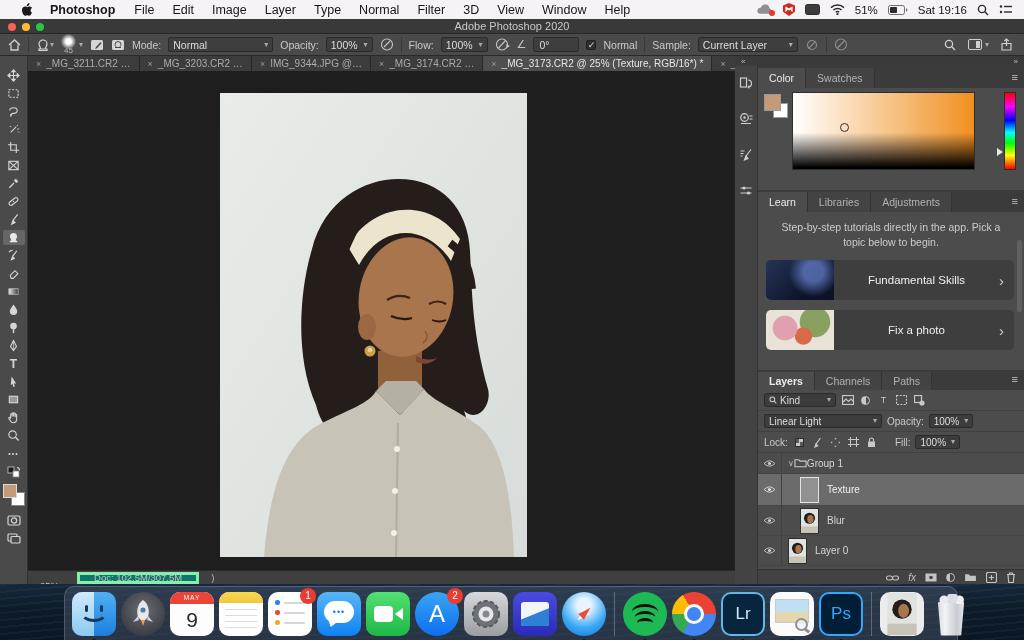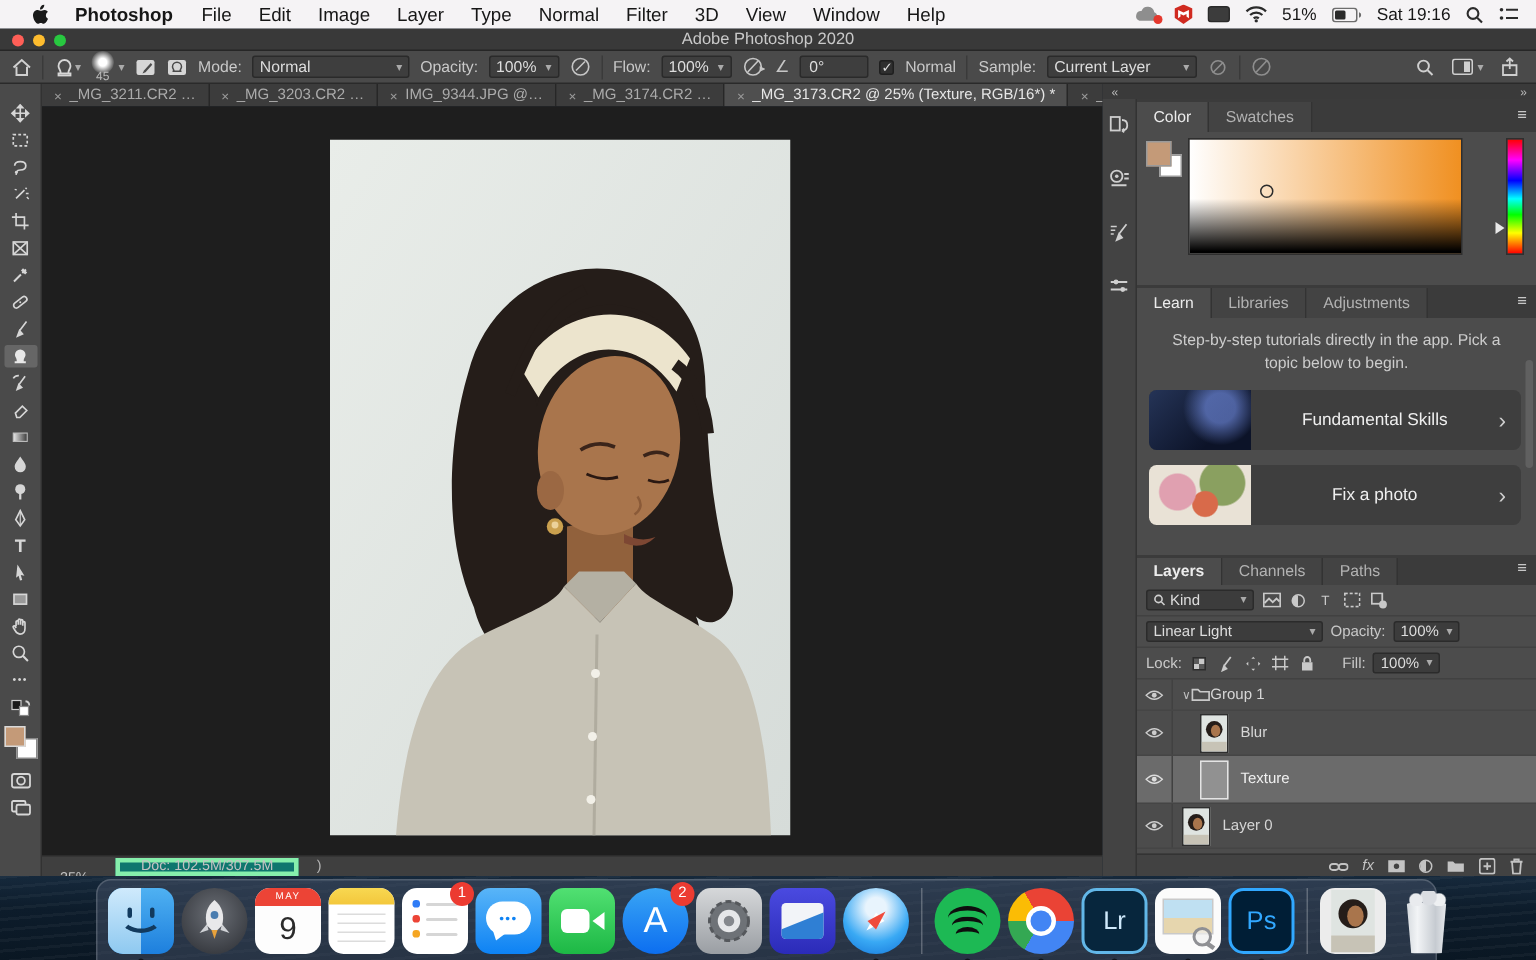--- a/index.html
+++ b/index.html
@@ -747,46 +747,46 @@
             </svg>
           </span>
         <span style="margin-left:6px;color:#bdbdbd;font-size:8px;">∨</span>
         <span class="mini-ic">
             <svg width="13" height="10" viewBox="0 0 14 10">
               <path d="M1 1.5h4L6.5 3H13v6H1z"></path>
             </svg>
           </span>
         <span>Group 1</span>
       </div>
+      <div class="layer-row selected" style="height:32px;">
+        <span class="eye-cell">
+            <svg width="13" height="9" viewBox="0 0 14 10">
+              <path d="M1 5Q7 -1 13 5Q7 11 1 5Z" fill="none" stroke="#ddd"></path>
+              <circle cx="7" cy="5" r="1.8" fill="#ddd"></circle>
+            </svg>
+          </span>
+        <span class="l-thumb texture" style="margin-left:18px;"></span>
+        <span style="margin-left:8px;color:#f0f0f0;">Texture</span>
+      </div>
       <div class="layer-row" style="height:30px;">
         <span class="eye-cell">
             <svg width="13" height="9" viewBox="0 0 14 10">
               <path d="M1 5Q7 -1 13 5Q7 11 1 5Z" fill="none" stroke="#ccc"></path>
               <circle cx="7" cy="5" r="1.8" fill="#ccc"></circle>
             </svg>
           </span>
         <span class="l-thumb" style="margin-left:18px;">
           <svg class="thumb-svg" viewBox="0 0 18 26">
               <rect width="18" height="26" fill="#dfe4e1"></rect>
               <circle cx="9" cy="10" r="6" fill="#251d19"></circle>
               <ellipse cx="10" cy="11" rx="3.4" ry="4.4" fill="#a9754c"></ellipse>
               <rect y="19" width="18" height="7" fill="#c7c3b6"></rect>
             </svg>
         </span>
         <span style="margin-left:8px;">Blur</span>
-      </div>
-      <div class="layer-row selected" style="height:32px;">
-        <span class="eye-cell">
-            <svg width="13" height="9" viewBox="0 0 14 10">
-              <path d="M1 5Q7 -1 13 5Q7 11 1 5Z" fill="none" stroke="#ddd"></path>
-              <circle cx="7" cy="5" r="1.8" fill="#ddd"></circle>
-            </svg>
-          </span>
-        <span class="l-thumb texture" style="margin-left:18px;"></span>
-        <span style="margin-left:8px;color:#f0f0f0;">Texture</span>
       </div>
       <div class="layer-row" style="height:30px;">
         <span class="eye-cell">
             <svg width="13" height="9" viewBox="0 0 14 10">
               <path d="M1 5Q7 -1 13 5Q7 11 1 5Z" fill="none" stroke="#ccc"></path>
               <circle cx="7" cy="5" r="1.8" fill="#ccc"></circle>
             </svg>
           </span>
         <span class="l-thumb" style="margin-left:6px;">
           <svg class="thumb-svg" viewBox="0 0 18 26">

